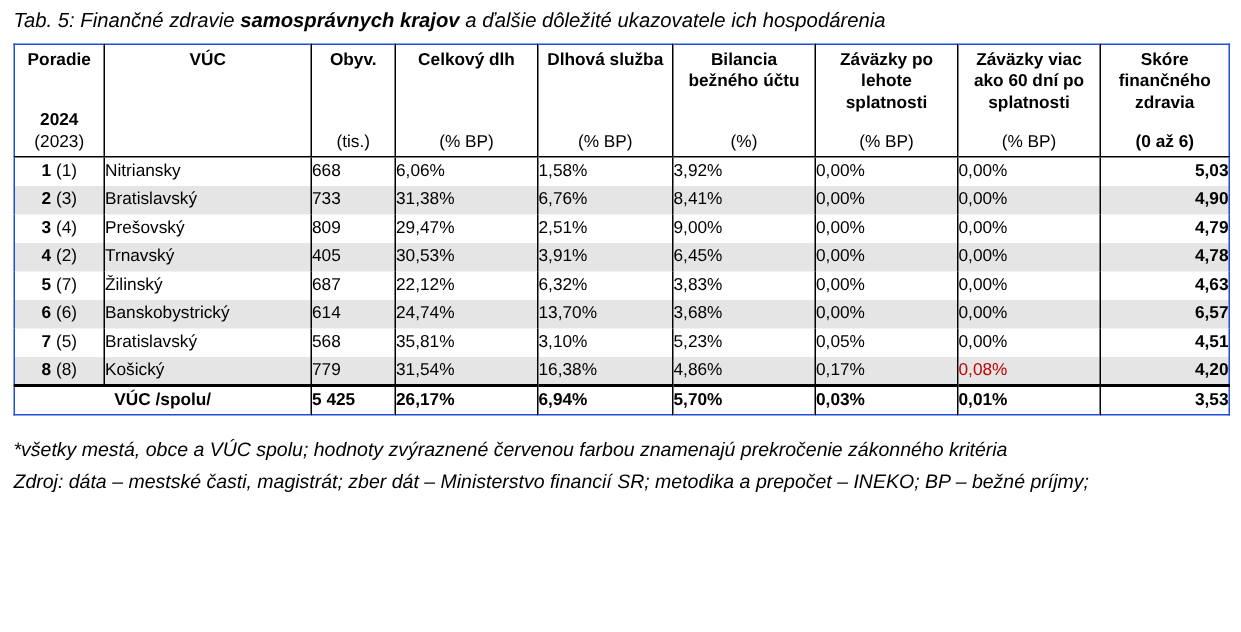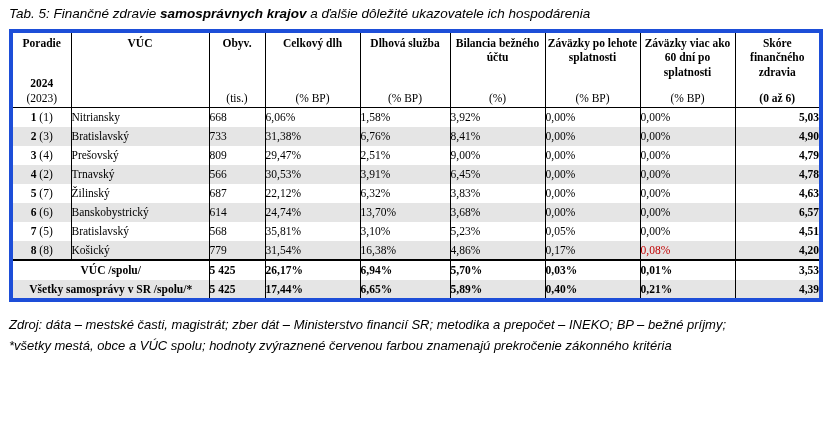--- a/index.html
+++ b/index.html
@@ -18,23 +18,22 @@
     font-size: 13.5px;
     margin-bottom: 8px;
     white-space: nowrap;
   }
   .title .b { font-weight: bold; }
 
   table.fin {
     border-collapse: collapse;
     table-layout: fixed;
     width: 811px;
-    border: 4px solid #1d4ed8;
+    border: 1px solid #1d4ed8;
     font-size: 11.5px;
-    font-family: Liberation Serif, serif;
   }
   table.fin td, table.fin th {
     border-left: 1px solid #000;
     padding: 0;
     overflow: hidden;
   }
   table.fin td:first-child, table.fin th:first-child { border-left: none; }
 
   thead th { border-bottom: 1px solid #000; vertical-align: top; }
   .hc {
@@ -187,21 +186,21 @@
           <td class="c-num">29,47%</td>
           <td class="c-num">2,51%</td>
           <td class="c-num">9,00%</td>
           <td class="c-num">0,00%</td>
           <td class="c-num">0,00%</td>
           <td class="c-score">4,79</td>
         </tr>
         <tr class="alt">
           <td class="c-rank"><span class="rk">4</span> <span>(2)</span></td>
           <td class="c-name">Trnavský</td>
-          <td class="c-num">566</td>
+          <td class="c-num">405</td>
           <td class="c-num">30,53%</td>
           <td class="c-num">3,91%</td>
           <td class="c-num">6,45%</td>
           <td class="c-num">0,00%</td>
           <td class="c-num">0,00%</td>
           <td class="c-score">4,78</td>
         </tr>
         <tr>
           <td class="c-rank"><span class="rk">5</span> <span>(7)</span></td>
           <td class="c-name">Žilinský</td>
@@ -249,31 +248,21 @@
         <tr class="sum sum-first">
           <td class="c-sumlabel" colspan="2">VÚC /spolu/</td>
           <td class="c-num">5 425</td>
           <td class="c-num">26,17%</td>
           <td class="c-num">6,94%</td>
           <td class="c-num">5,70%</td>
           <td class="c-num">0,03%</td>
           <td class="c-num">0,01%</td>
           <td class="c-score">3,53</td>
         </tr>
-        <tr class="sum alt">
-          <td class="c-sumlabel" colspan="2">Všetky samosprávy v SR /spolu/*</td>
-          <td class="c-num">5 425</td>
-          <td class="c-num">17,44%</td>
-          <td class="c-num">6,65%</td>
-          <td class="c-num">5,89%</td>
-          <td class="c-num">0,40%</td>
-          <td class="c-num">0,21%</td>
-          <td class="c-score">4,39</td>
-        </tr>
       </tbody>
   </table>
 
   <div class="footnotes">
+    <div>*všetky mestá, obce a VÚC spolu; hodnoty zvýraznené červenou farbou znamenajú prekročenie zákonného kritéria</div>
     <div>Zdroj: dáta – mestské časti, magistrát; zber dát – Ministerstvo financií SR; metodika a prepočet – INEKO; BP – bežné príjmy;</div>
-    <div>*všetky mestá, obce a VÚC spolu; hodnoty zvýraznené červenou farbou znamenajú prekročenie zákonného kritéria</div>
   </div>
 
 </div>
 
 </body></html>

